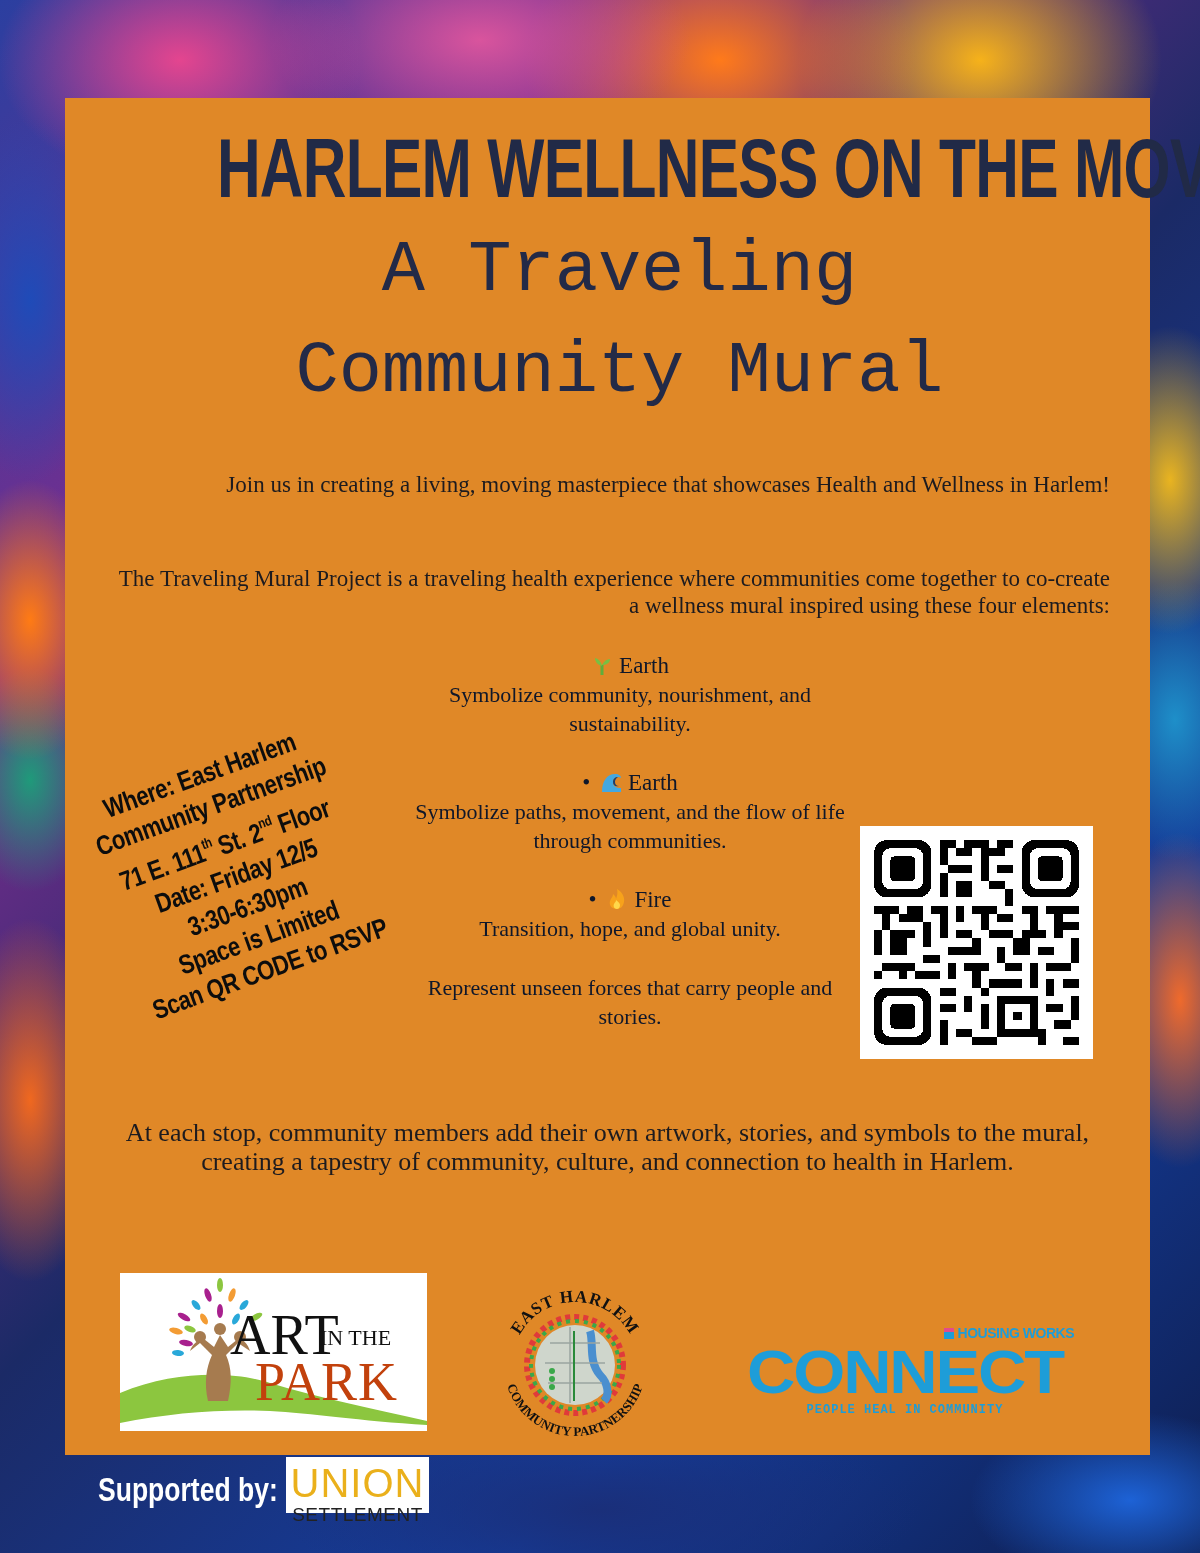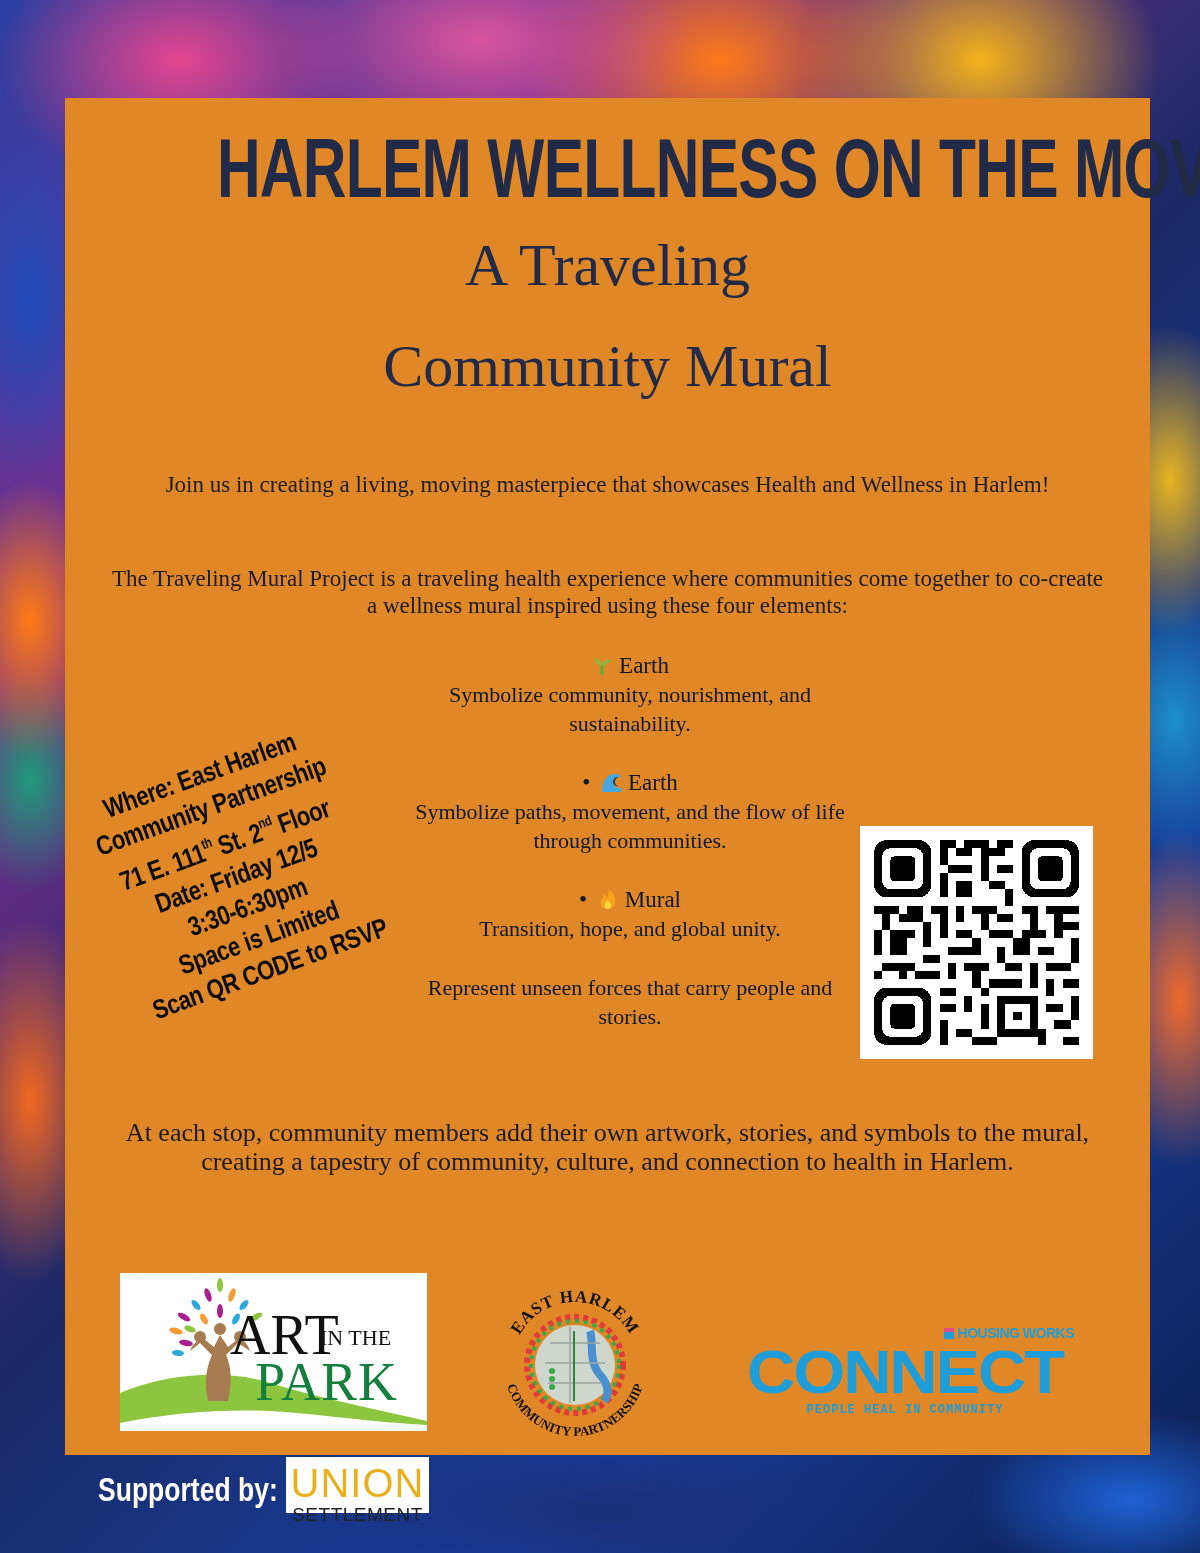--- a/index.html
+++ b/index.html
@@ -28,27 +28,27 @@
     }
     .title-main {
       position: absolute; left: 0; top: 28px; width: 100%; text-align: center;
       font-family: "Liberation Sans", sans-serif; font-weight: 700;
       font-size: 84px; letter-spacing: -1px; color: #212a47;
       transform: scaleX(0.72); transform-origin: center; white-space: nowrap;
       line-height: 1;
     }
     .title-sub {
       position: absolute; left: 0; width: 100%; text-align: center;
-      font-family: Liberation Serif, serif; font-size: 60px; color: #232a47;
-      line-height: 1; white-space: nowrap;
+      font-family: Liberation Mono, monospace; font-size: 72px; color: #232a47;
+      line-height: 1; white-space: nowrap; padding-left: 12px;
     }
     .title-sub.l1 { top: 137px; }
     .title-sub.l2 { top: 238px; }
     .para {
-      position: absolute; left: 40px; width: 1005px; text-align: center;
+      position: absolute; left: 40px; width: 1005px; text-align: right;
       font-family: "Liberation Serif", serif; font-size: 23px; line-height: 27px;
       color: #1d1b1f;
     }
     .p1 { top: 373px; }
     .p2 { top: 467px; }
     .elements {
       position: absolute; left: 340px; top: 553px; width: 450px; text-align: center;
       font-family: "Liberation Serif", serif; color: #0f172a;
     }
     .el { margin-bottom: 30px; }
@@ -73,21 +73,21 @@
       position: absolute; left: 60px; top: 1020px; width: 965px; text-align: center;
       font-family: "Liberation Serif", serif; font-size: 26px; line-height: 29px;
       color: #1d1b1f;
     }
     .logo-art {
       position: absolute; left: 55px; top: 1175px; width: 307px; height: 158px;
       background: #ffffff;
     }
     .logo-art .art { position: absolute; left: 110px; top: 34px; font-family: "Liberation Serif", serif; font-size: 56px; color: #111; line-height: 1; }
     .logo-art .inthe { position: absolute; left: 200px; top: 52px; font-family: "Liberation Serif", serif; font-size: 22px; color: #111; }
-    .logo-art .park { position: absolute; left: 135px; top: 82px; font-family: "Liberation Serif", serif; font-size: 54px; color: #15803d; line-height: 1; letter-spacing: 1px; text-align: center; }
+    .logo-art .park { position: absolute; left: 135px; top: 82px; font-family: "Liberation Serif", serif; font-size: 54px; color: #c2410c; line-height: 1; letter-spacing: 1px; text-align: center; }
     .logo-ehcp { position: absolute; left: 425px; top: 1185px; width: 170px; height: 160px; }
     .logo-connect { position: absolute; left: 665px; top: 1225px; width: 350px; height: 95px; }
     .housing {
       position: absolute; right: 6px; top: 2px; font-family: "Liberation Sans", sans-serif;
       font-weight: 700; font-size: 14px; color: #1e9dd8; letter-spacing: -0.5px;
     }
     .housing .house { display: inline-block; width: 10px; height: 11px; margin-right: 4px; vertical-align: -1px;
       background: linear-gradient(#e24b8c 0 35%, #1e9dd8 35% 100%); }
     .connect-word {
       position: absolute; left: 0; top: 18px; width: 350px; text-align: center;
@@ -146,21 +146,21 @@
       </div>
       <div class="el-desc">Symbolize paths, movement, and the flow of life through communities.</div>
     </div>
 
     <div class="el">
       <div class="el-head">
         <span class="bullet">•</span>
         <svg class="emoji" viewBox="0 0 22 22">
           <path d="M11 21 C5 21 3 17 4 13 C5 10 7 9 7 6 C9 8 10 9 10 11 C11 8 12 5 11 1 C16 4 19 9 18 14 C17 19 14 21 11 21Z" fill="#f7a21b"></path>
           <path d="M11 21 C8 21 7 18 8 16 C9 14 10 14 10 12 C12 14 14 15 14 17 C14 20 12 21 11 21Z" fill="#ffd84a"></path>
-        </svg><span>Mural</span>
+        </svg><span>Fire</span>
       </div>
       <div class="el-desc">Transition, hope, and global unity.</div>
     </div>
 
     <div class="el">
       <div class="el-desc">Represent unseen forces that carry people and stories.</div>
     </div>
   </div>
 
   <div class="where">

